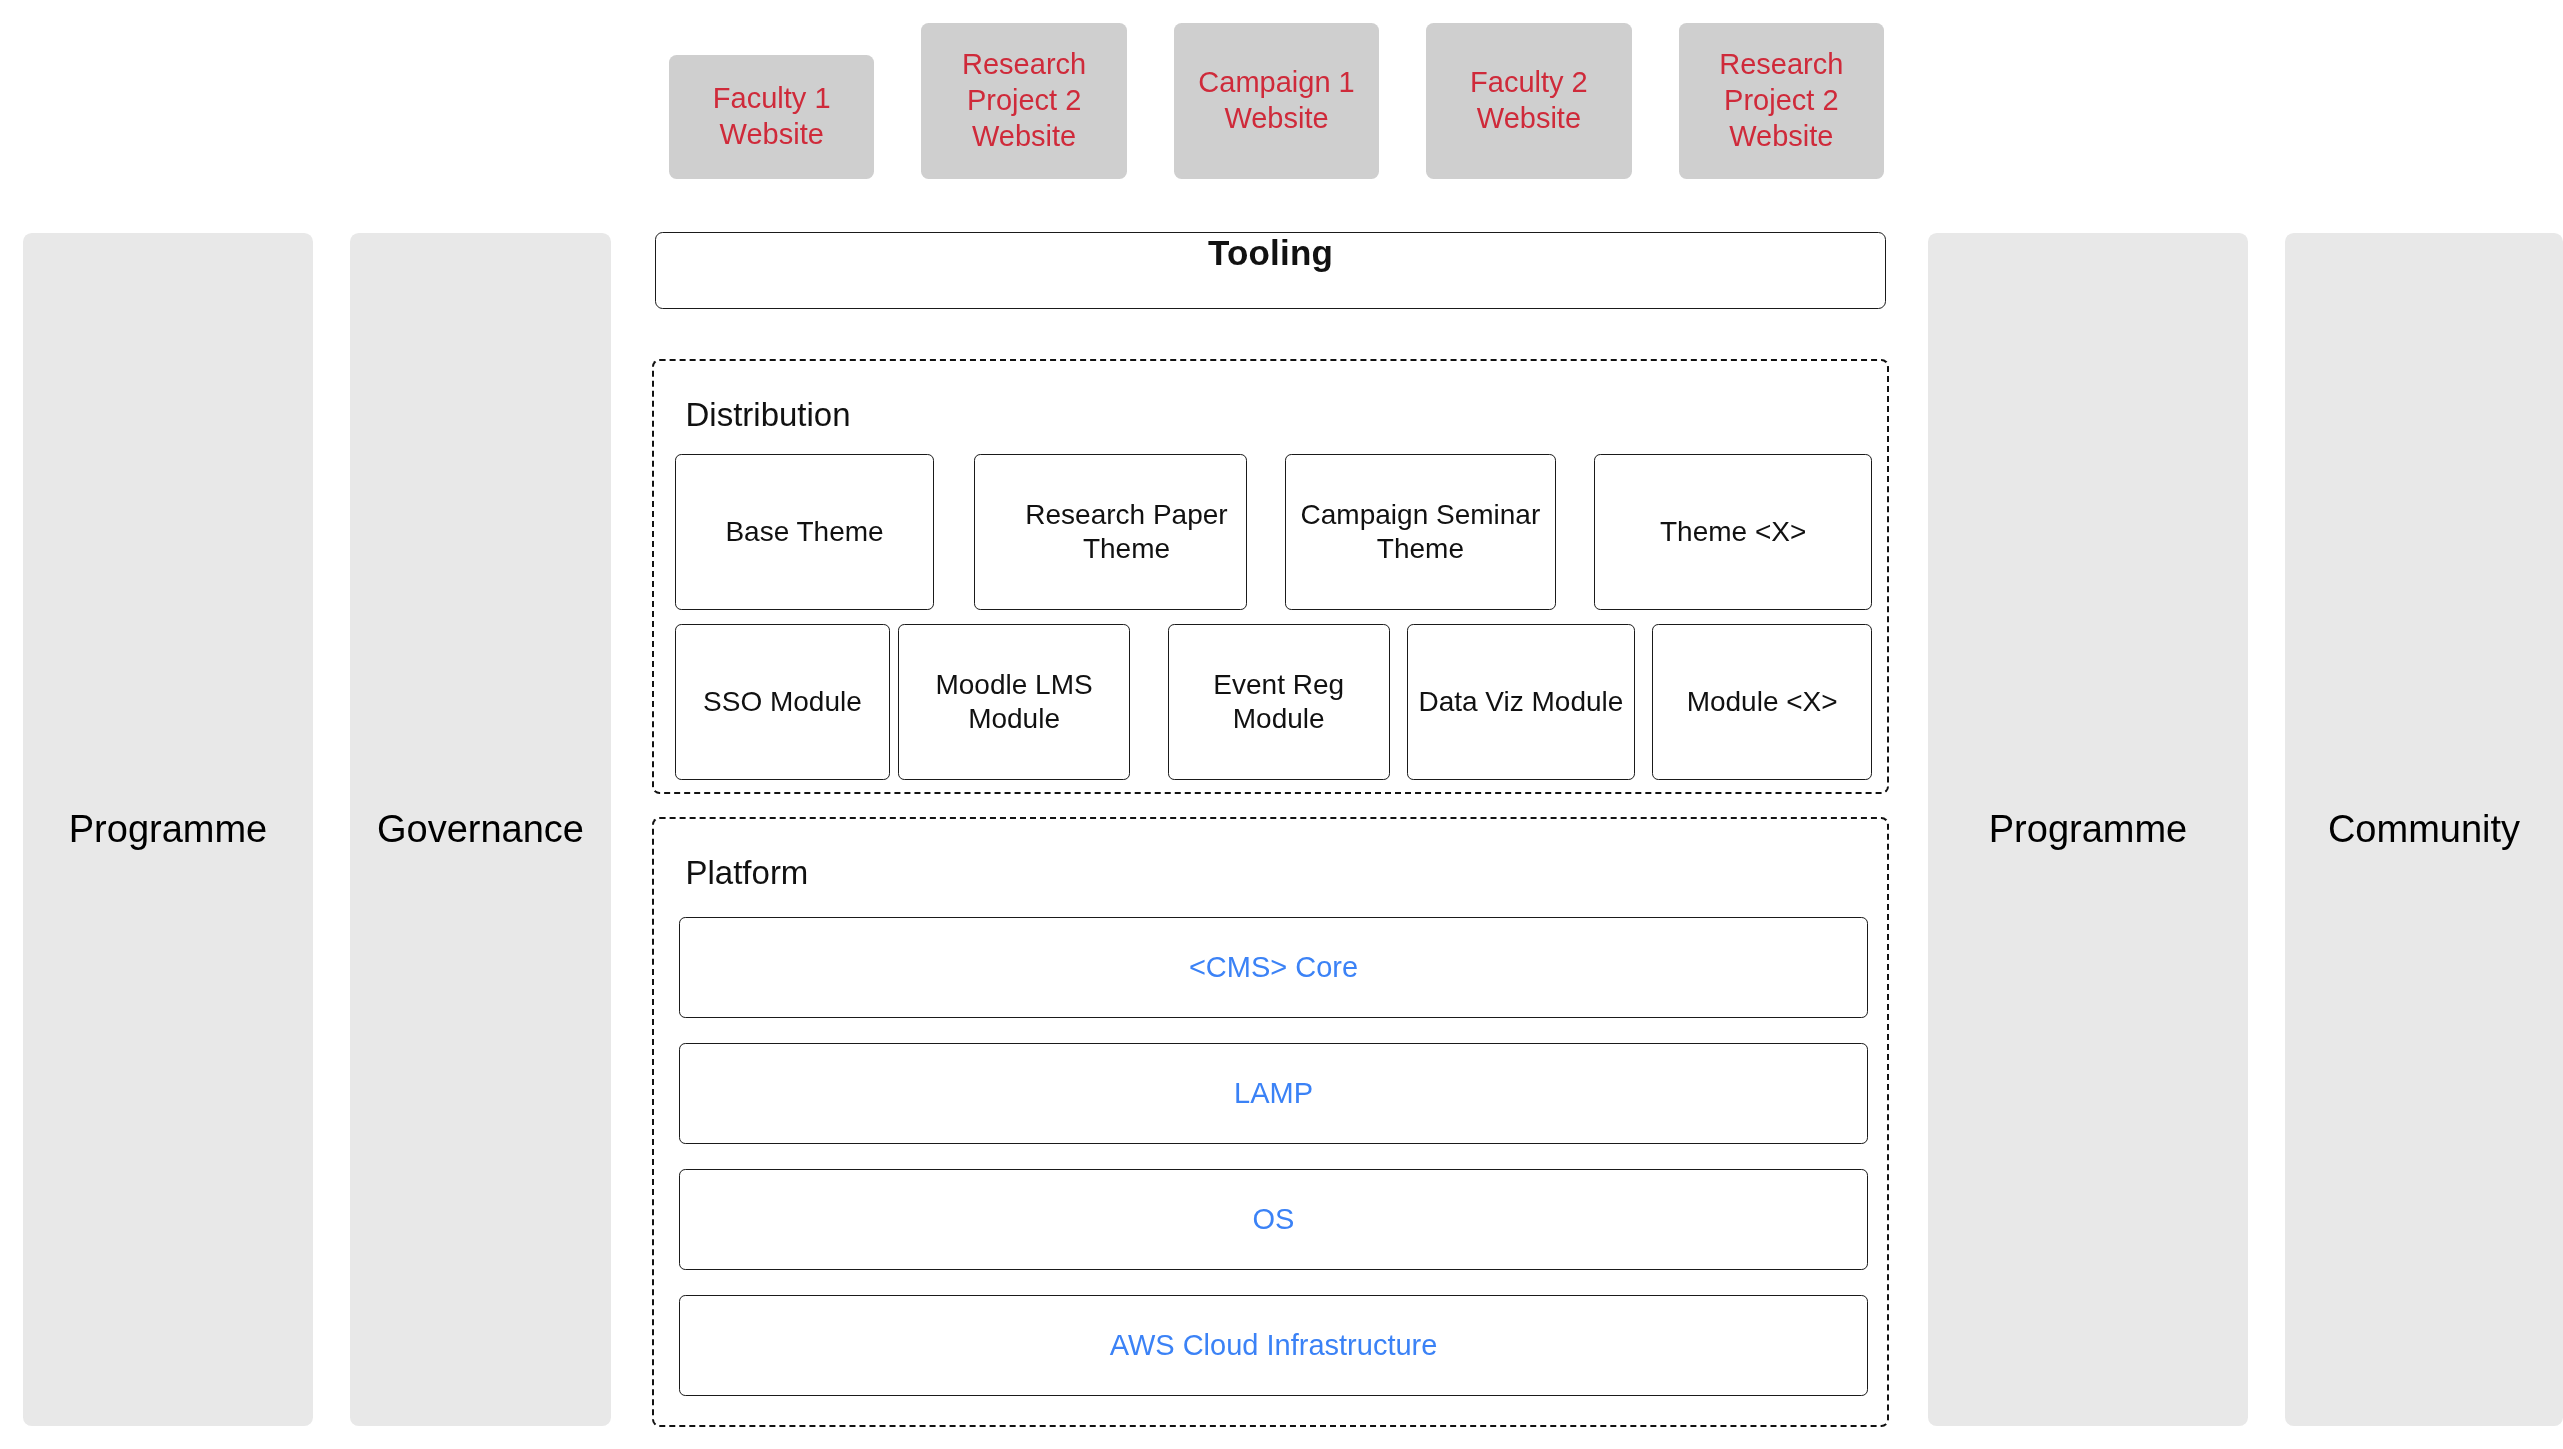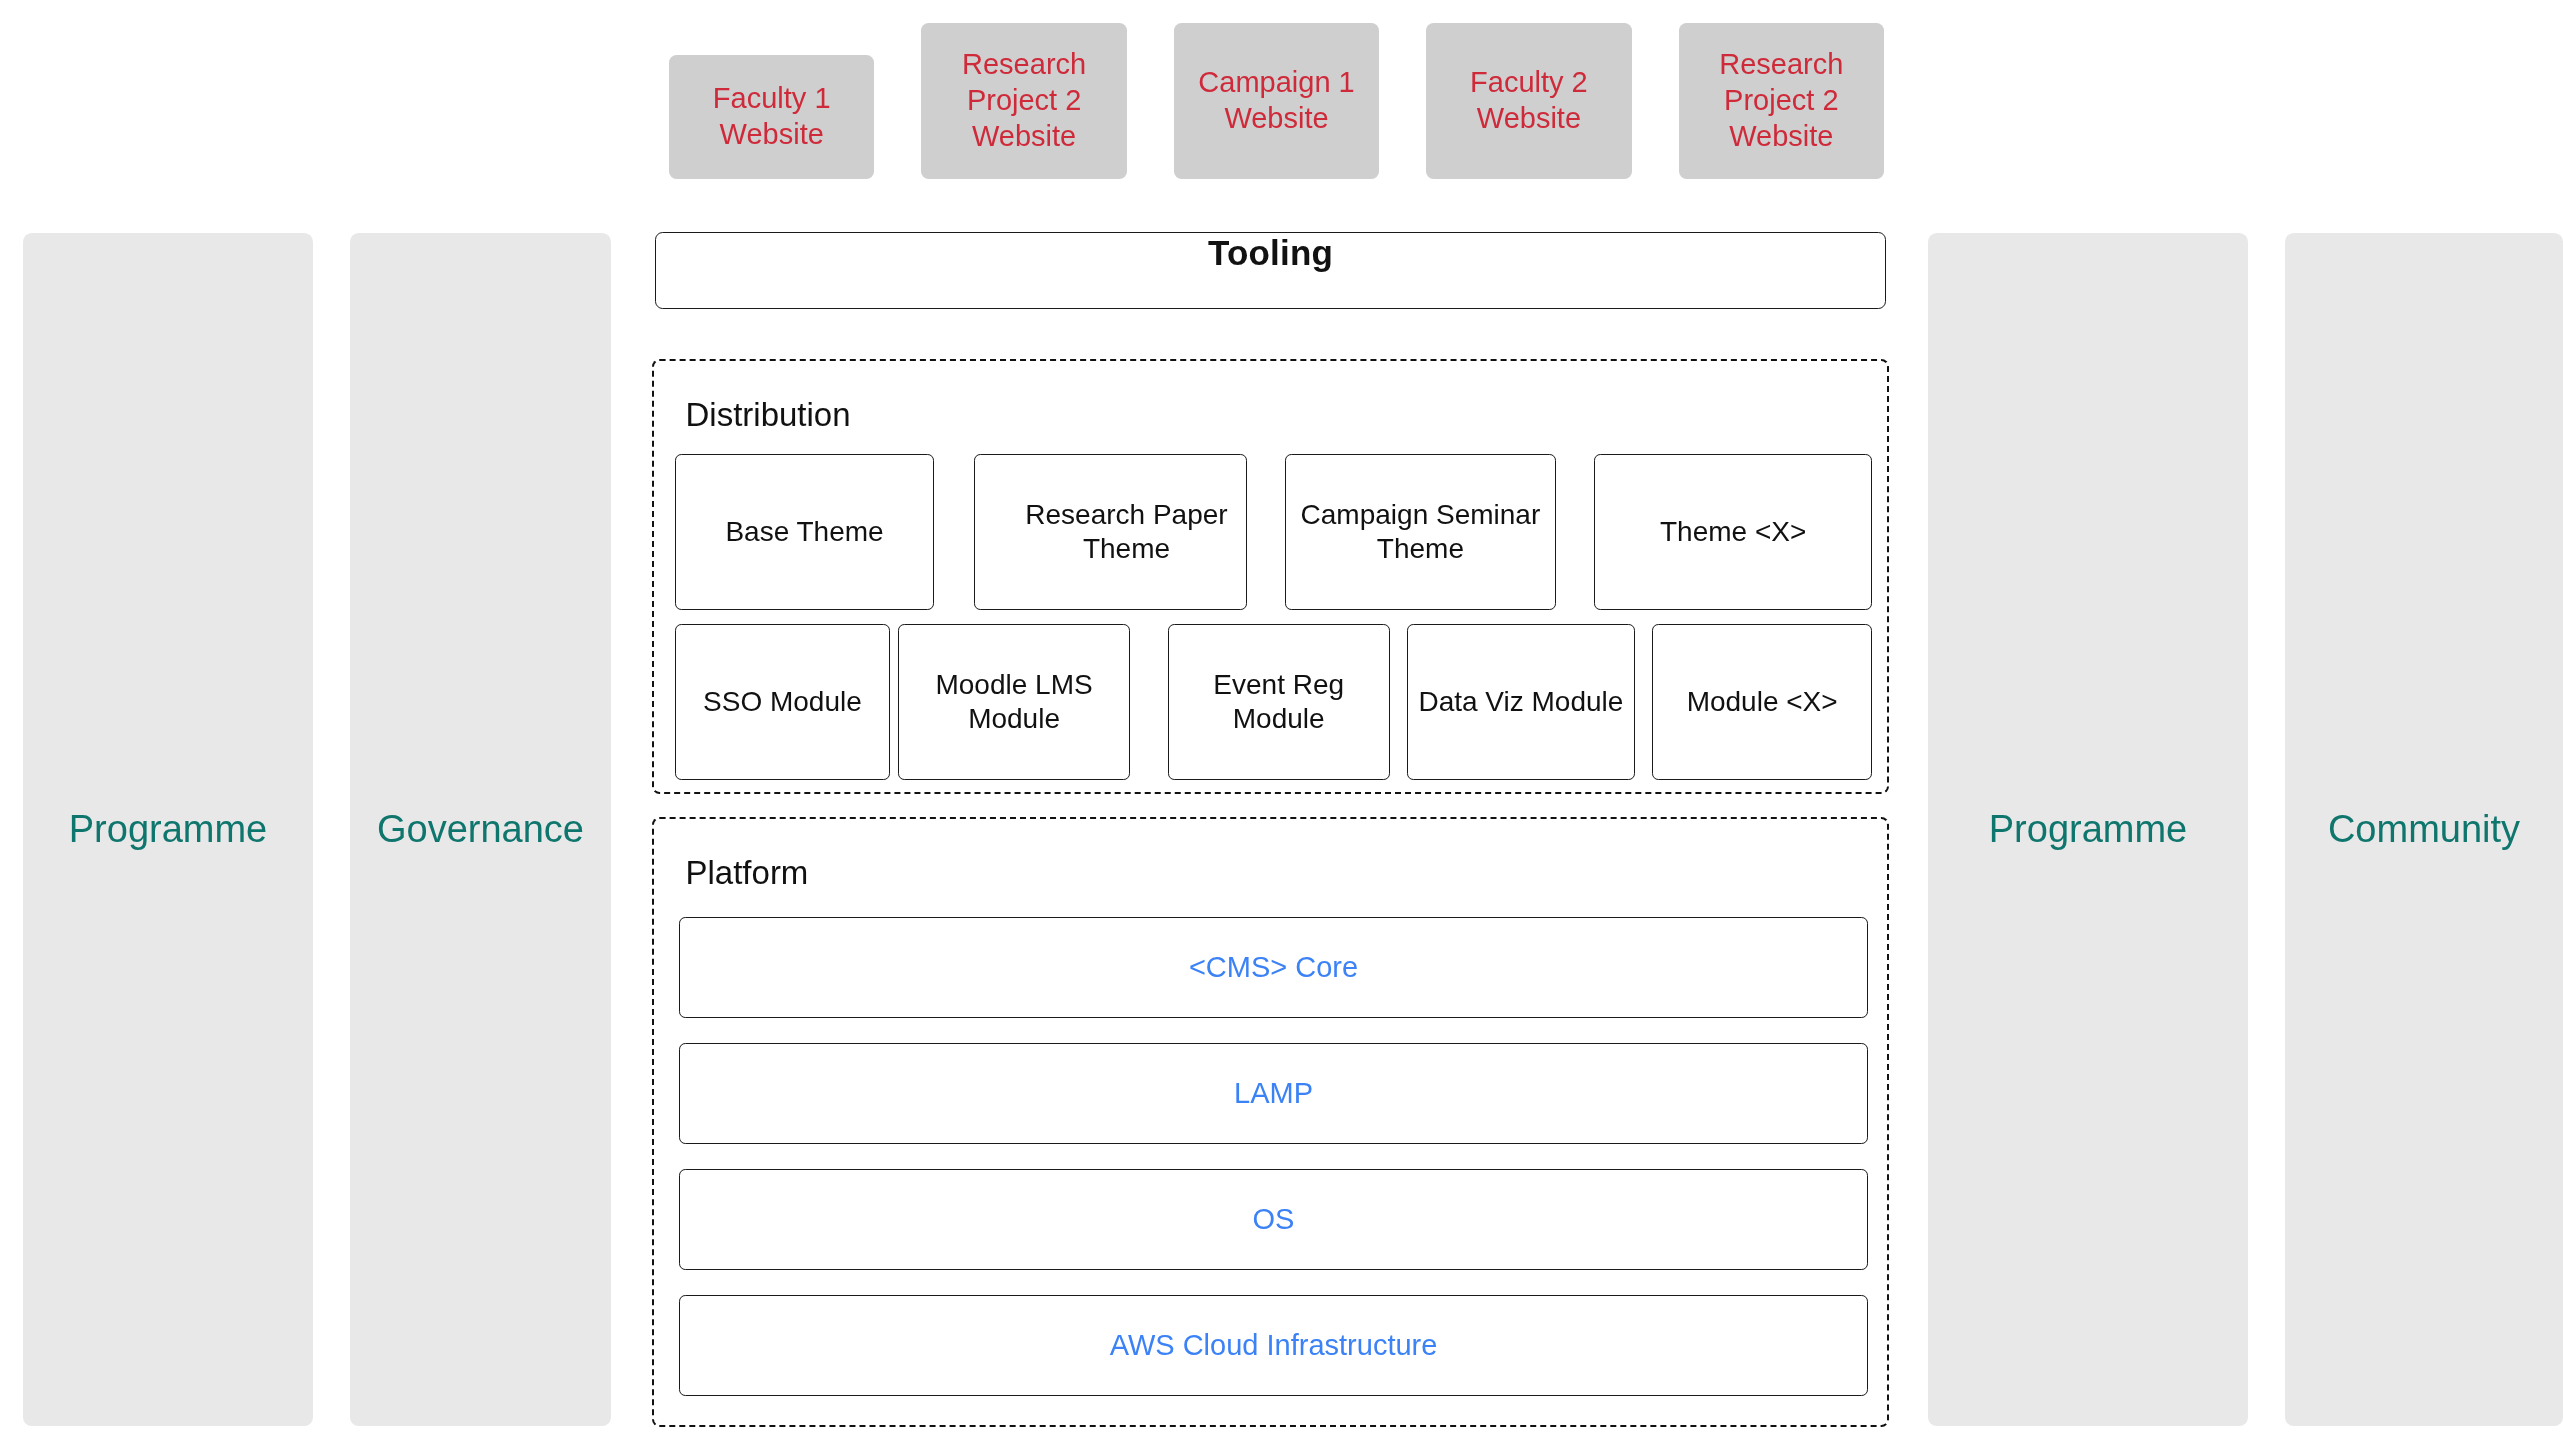--- a/index.html
+++ b/index.html
@@ -21,21 +21,21 @@
     position: absolute;
     top: 233px;
     height: 1193px;
     background: #e8e8e8;
     border-radius: 8.8px;
     display: flex;
     align-items: center;
     justify-content: center;
   }
   .pillar-label {
-    color: #0f766e;
+    color: #000000;
     font-size: 38px;
     line-height: 1.1;
     text-align: left;
     white-space: nowrap;
   }
   #pillar-programme  { left: 23px;   width: 290px; }
   #pillar-governance { left: 350px;  width: 261px; }
   #pillar-services   { left: 1928px; width: 320px; }
   #pillar-community  { left: 2285px; width: 278px; }
 

